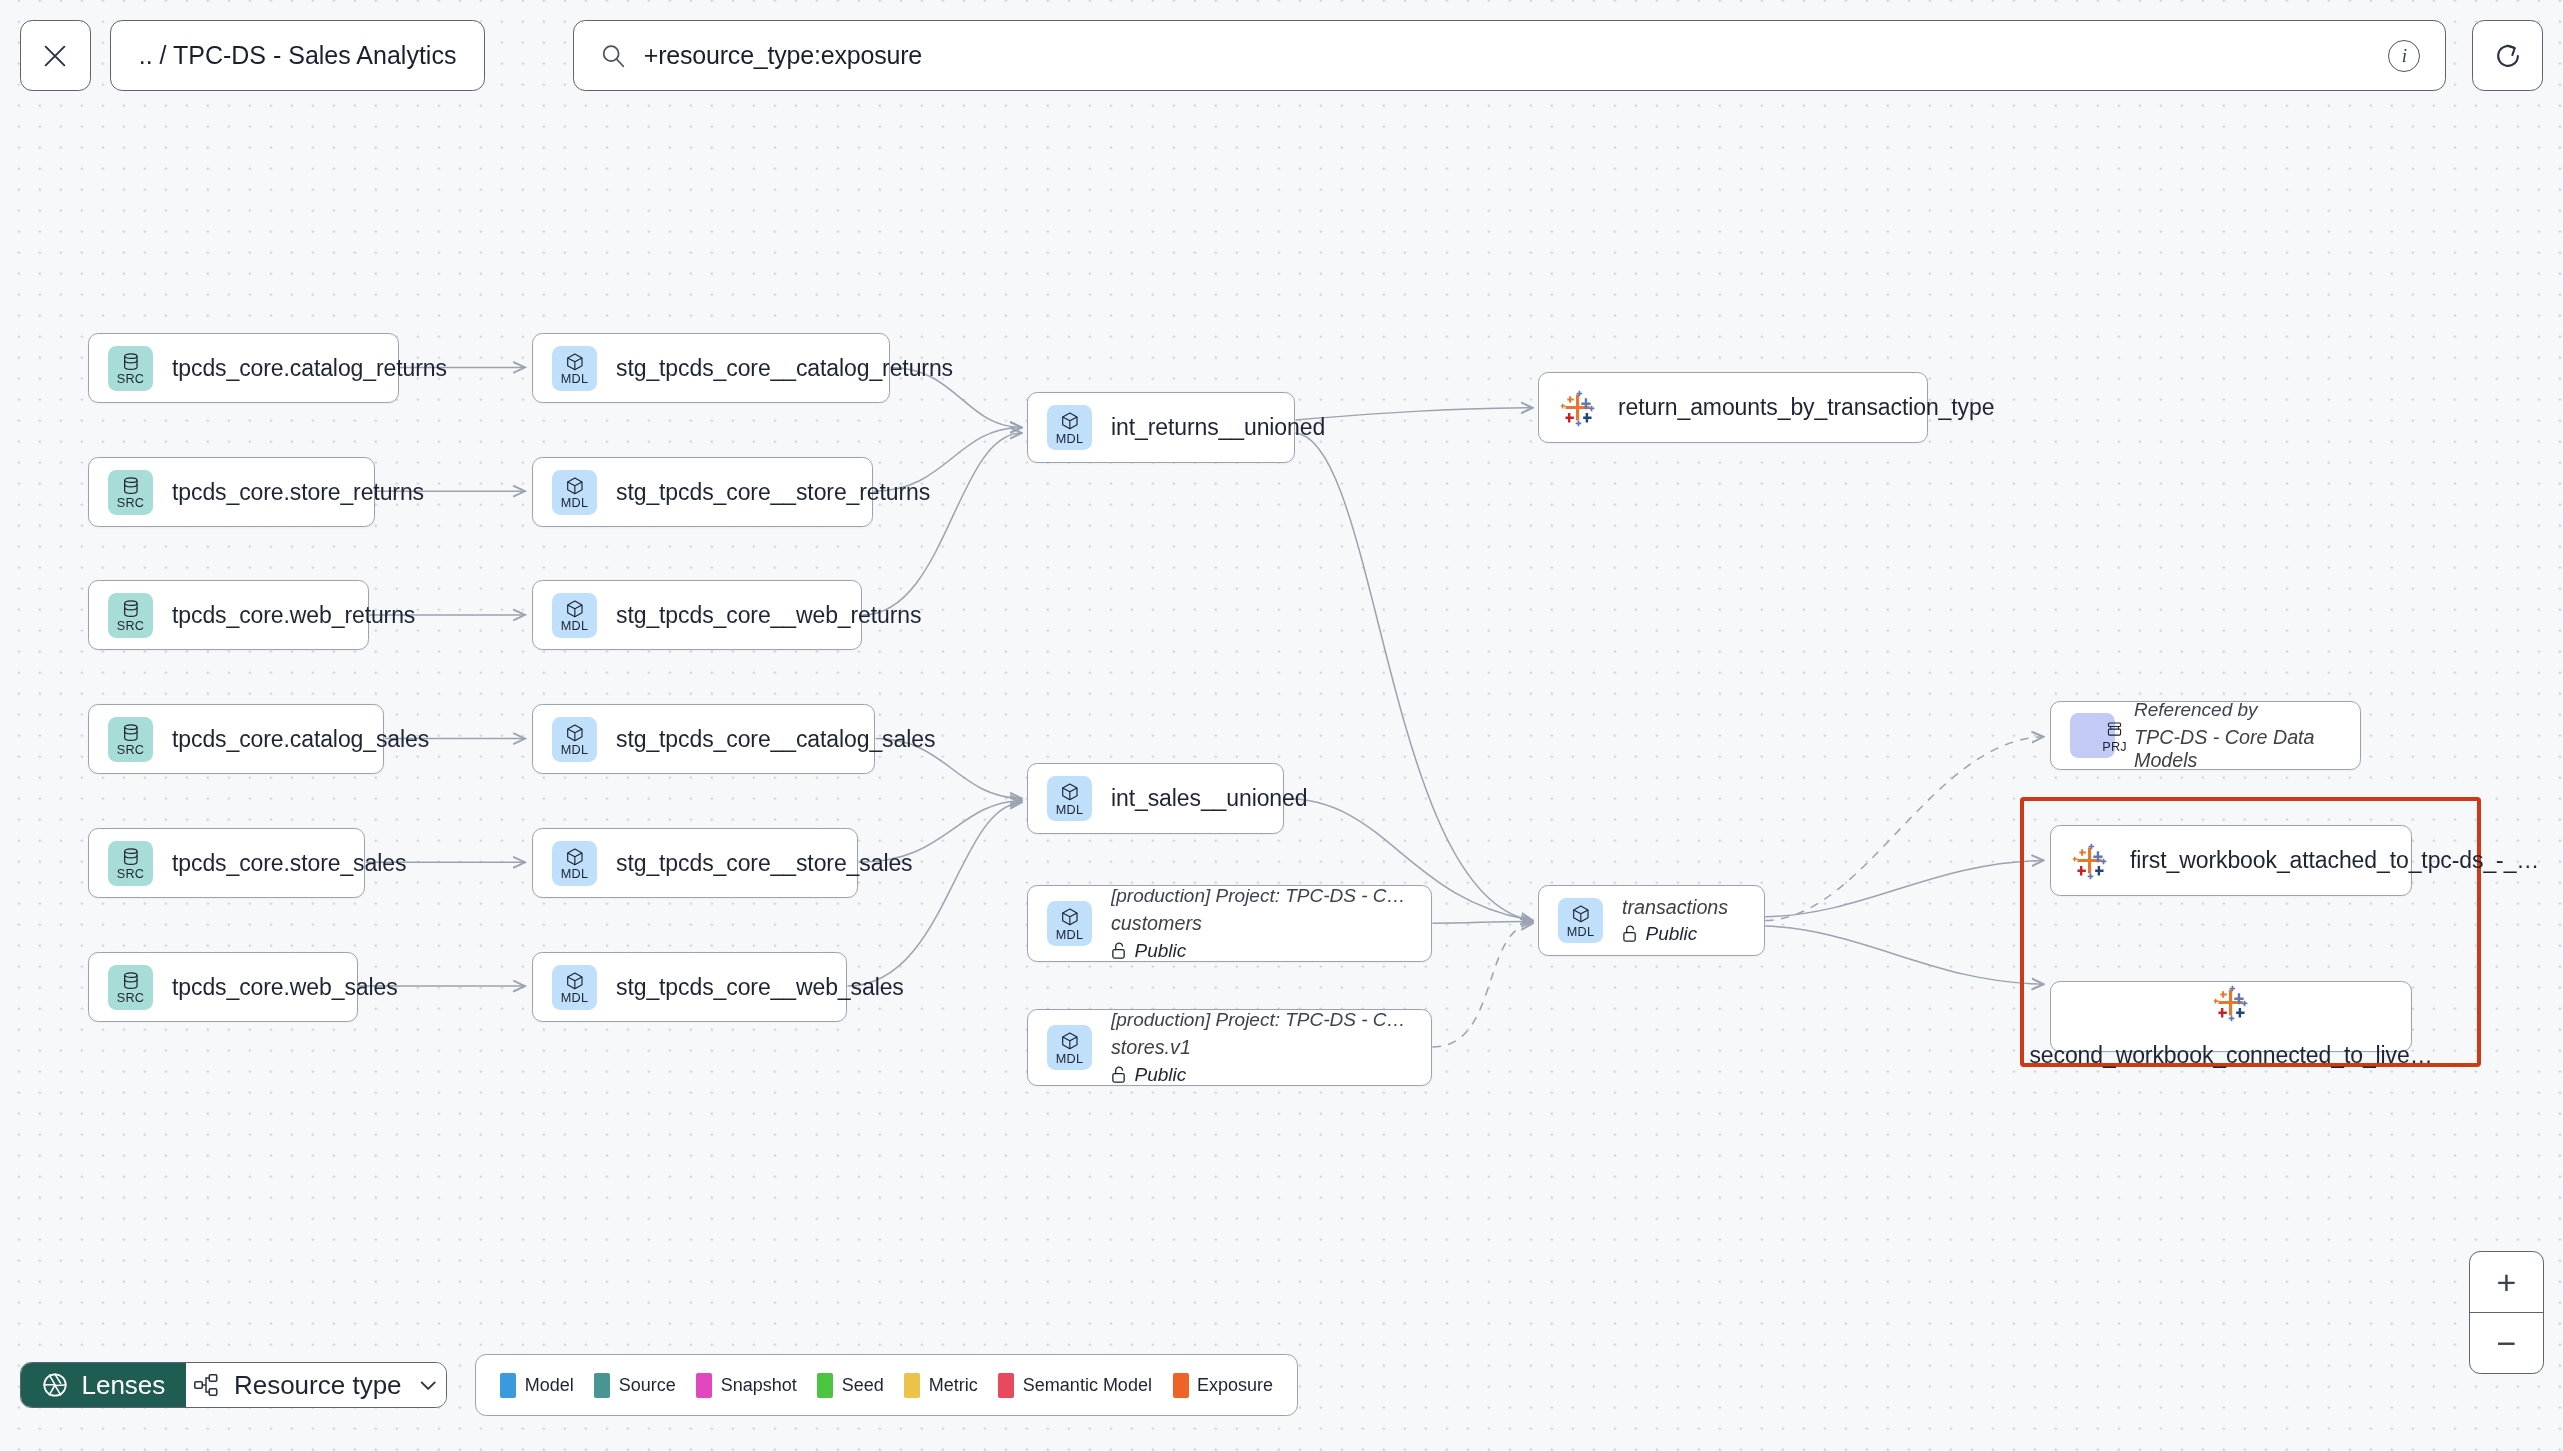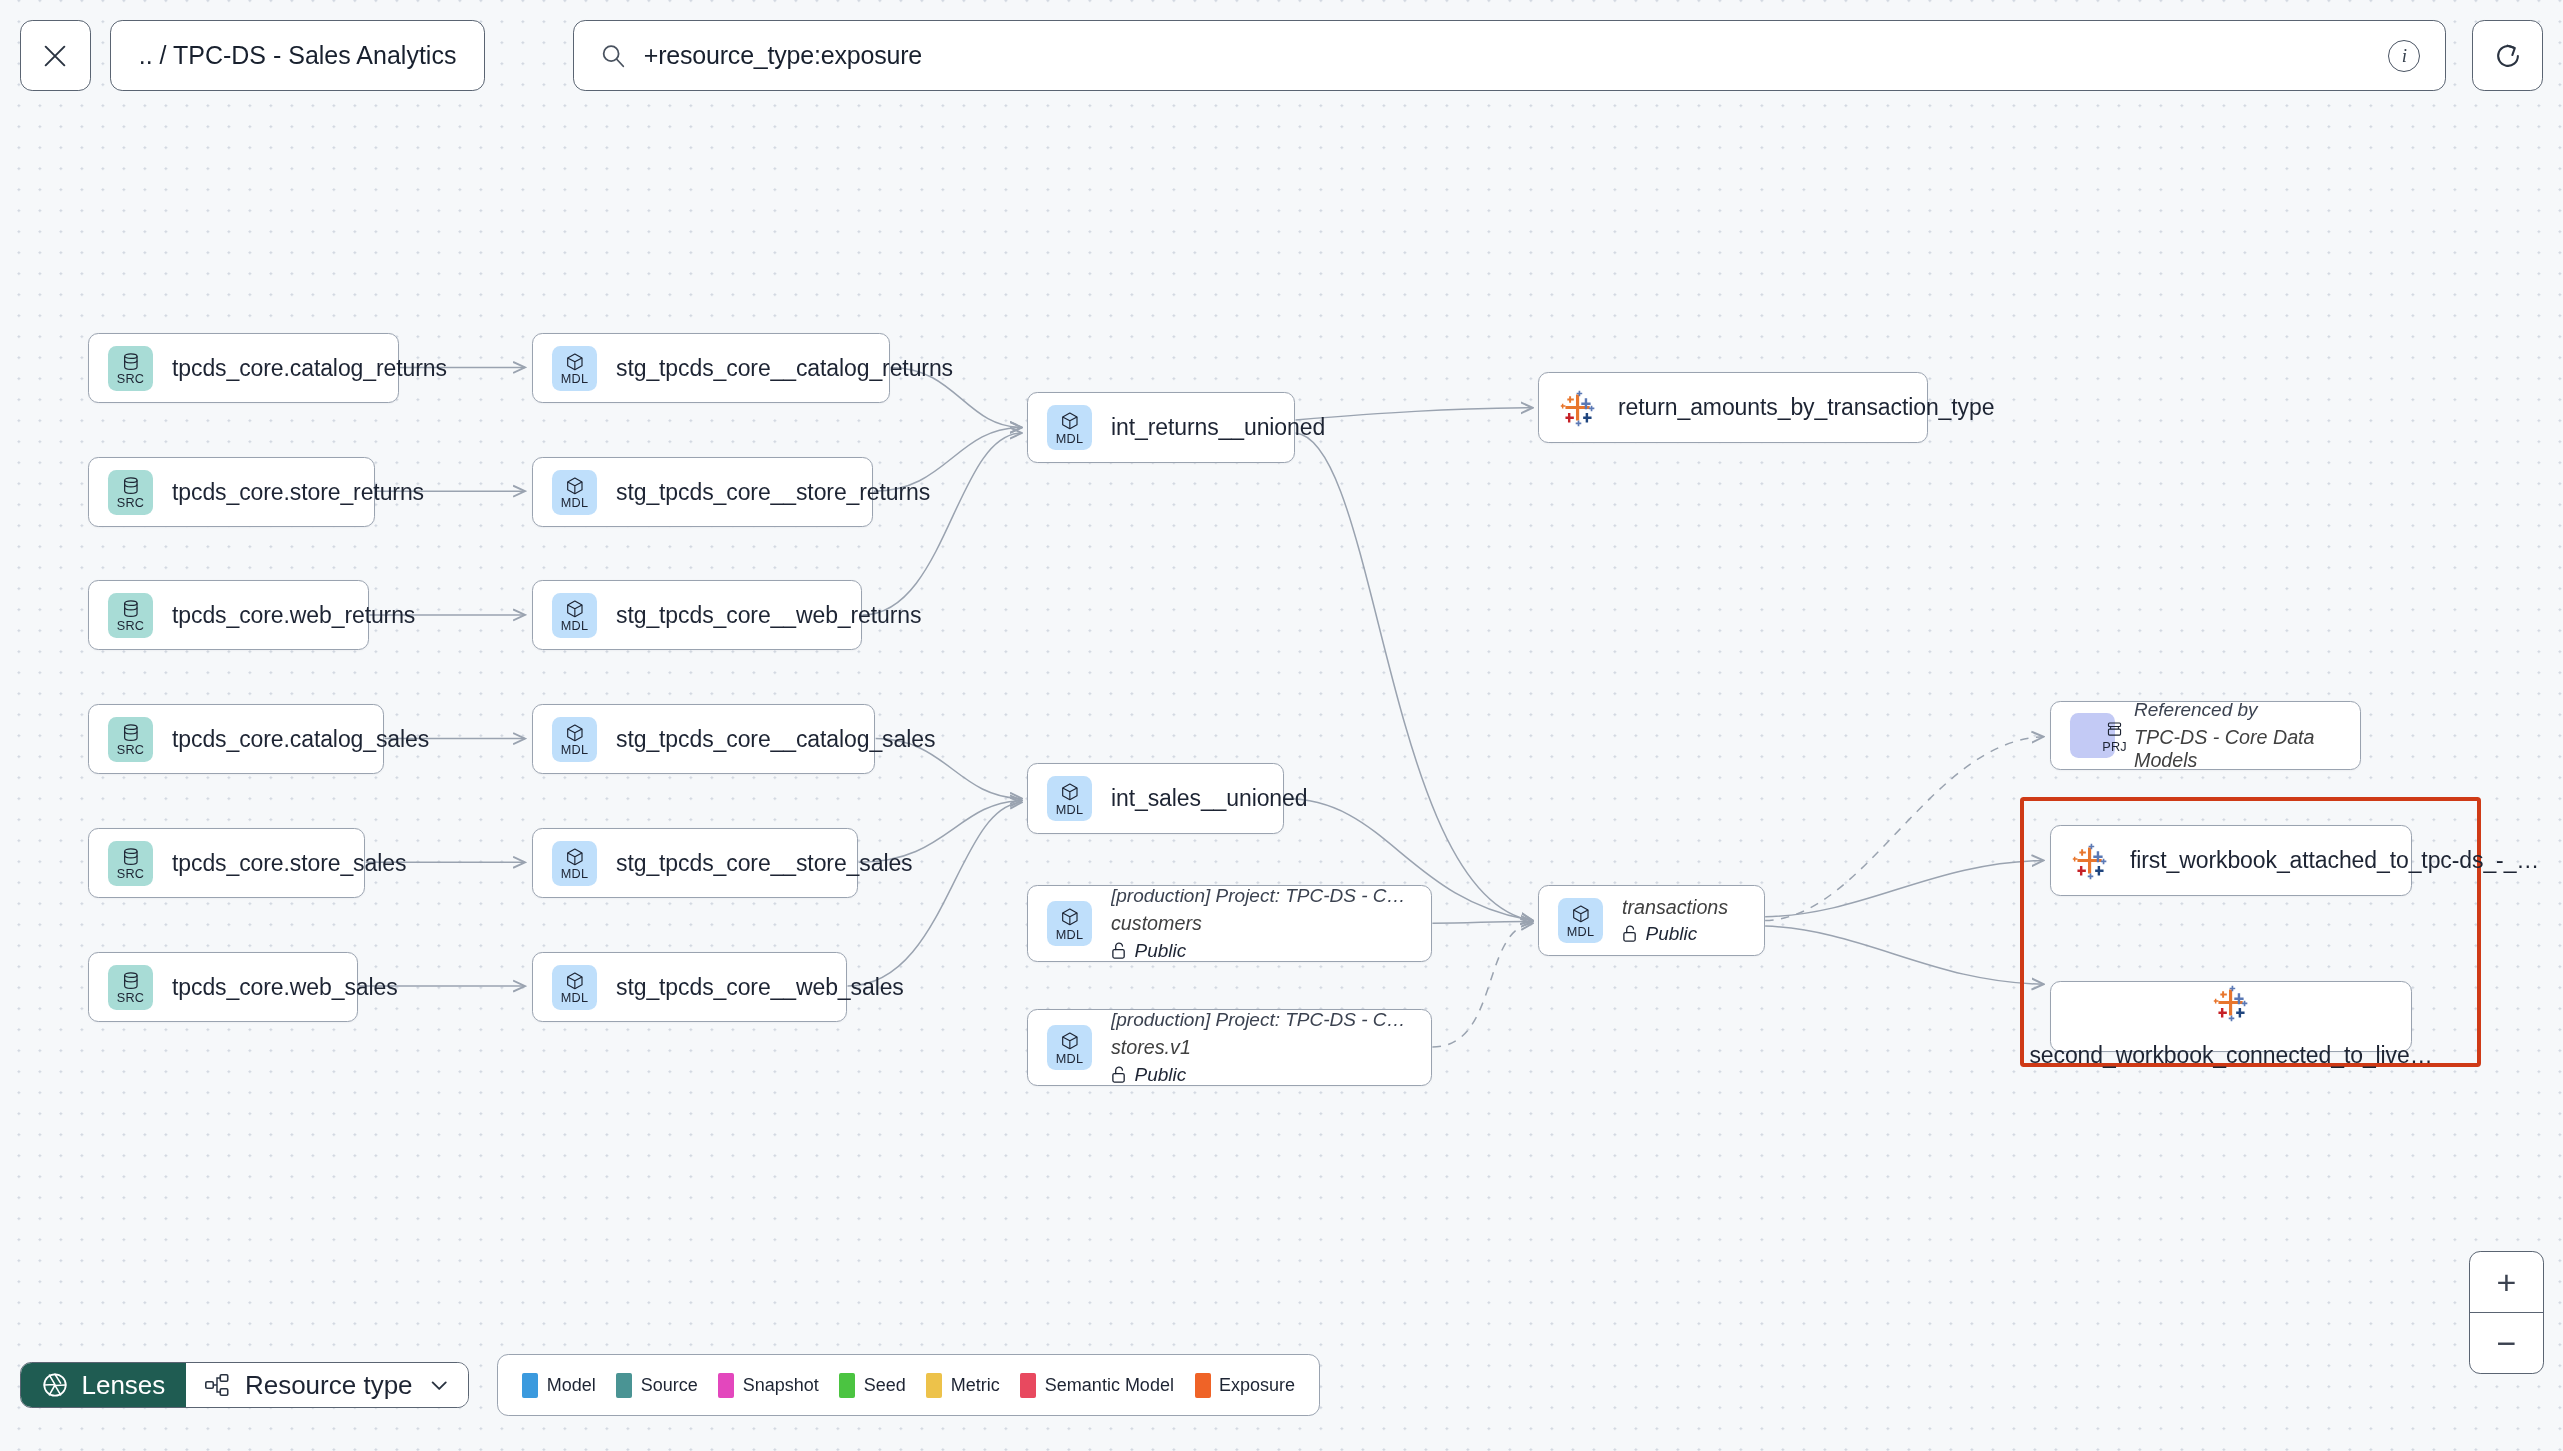--- a/index.html
+++ b/index.html
@@ -211,21 +211,21 @@
     color: #ffffff;
     display: flex; align-items: center; gap: 12.2px;
     padding: 0 20.6px;
     font-size: 26px;
     cursor: pointer;
   }
   .restype-btn {
     background: #ffffff;
     color: #1d2433;
     display: flex; align-items: center; gap: 14px;
-    padding: 0 17px;
+    padding: 0 6px;
     font-size: 26px;
     cursor: pointer;
   }
   .legend {
     height: 62px;
     background: #ffffff;
     border: 1.4px solid #9aa3b0;
     border-radius: 11.2px;
     display: flex; align-items: center;
     padding: 0 24.4px;

